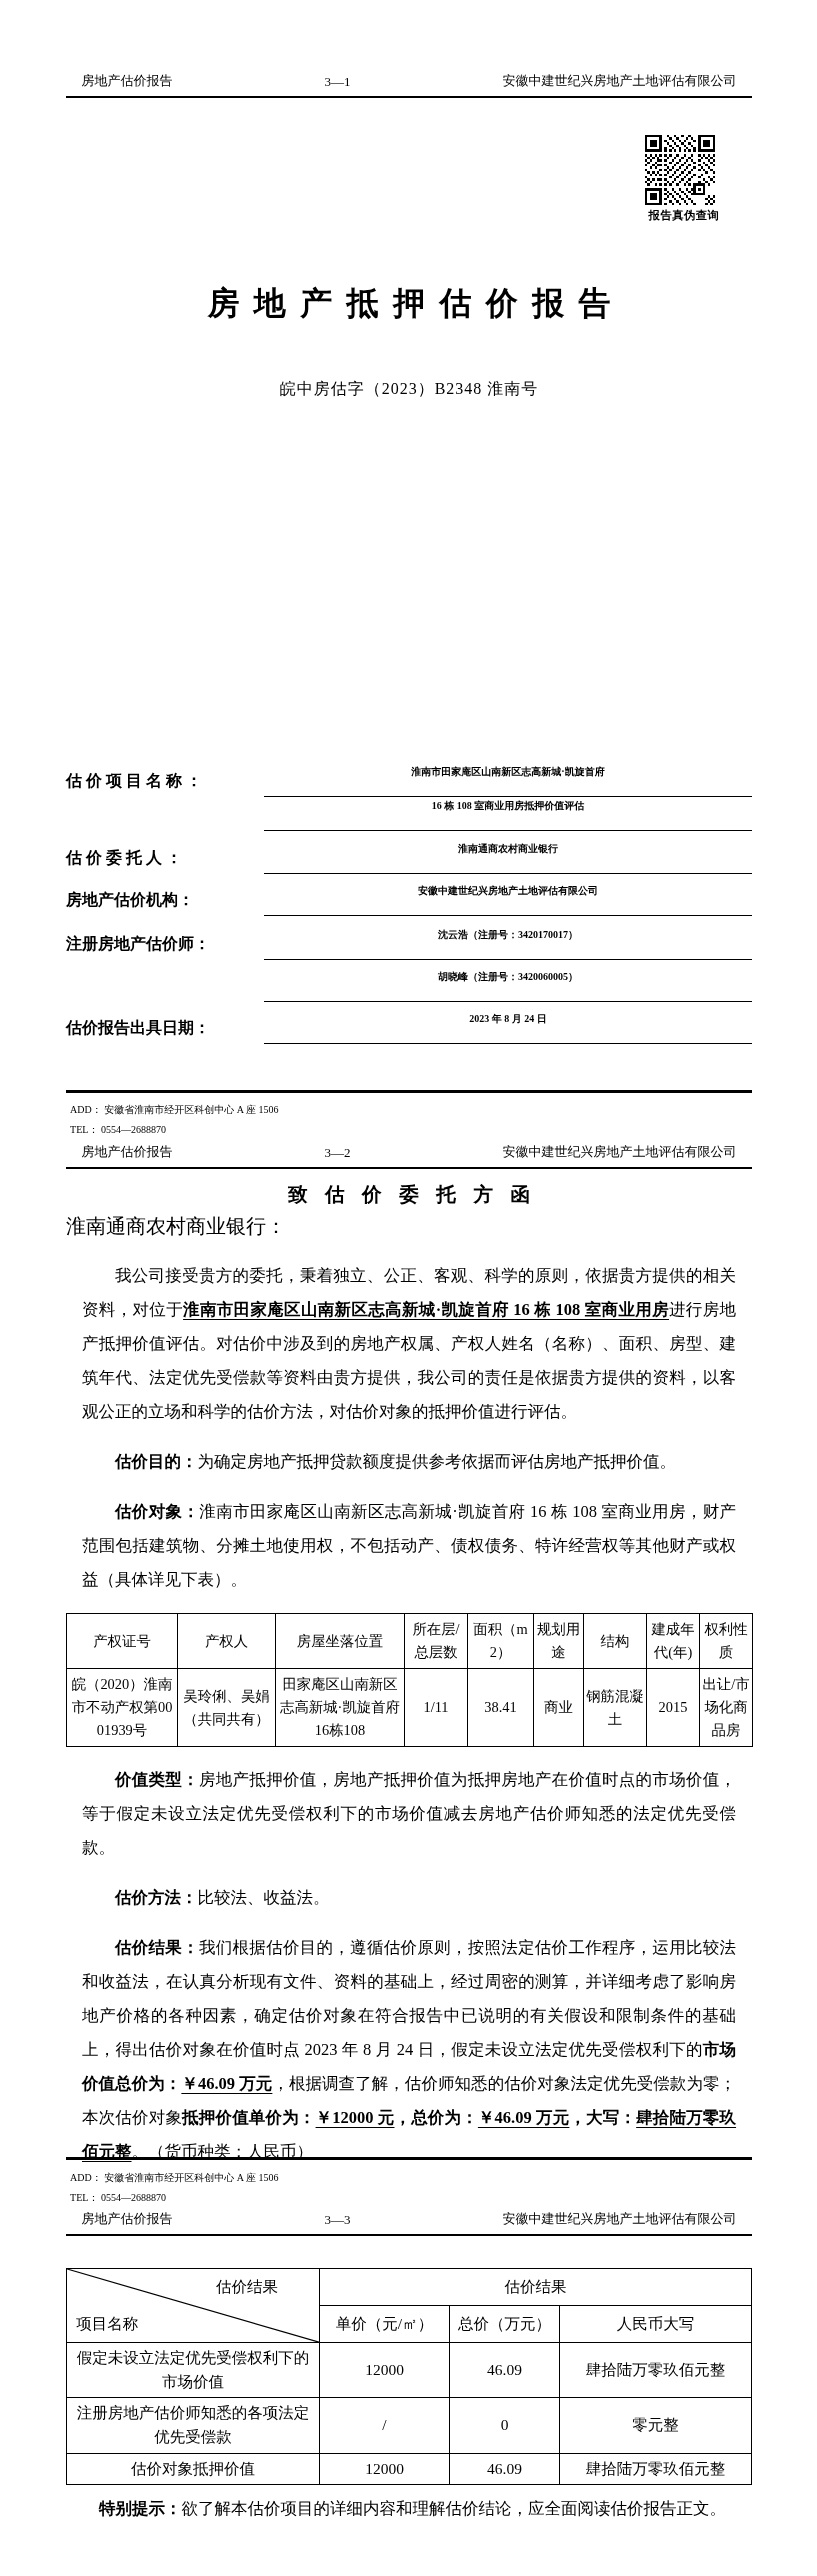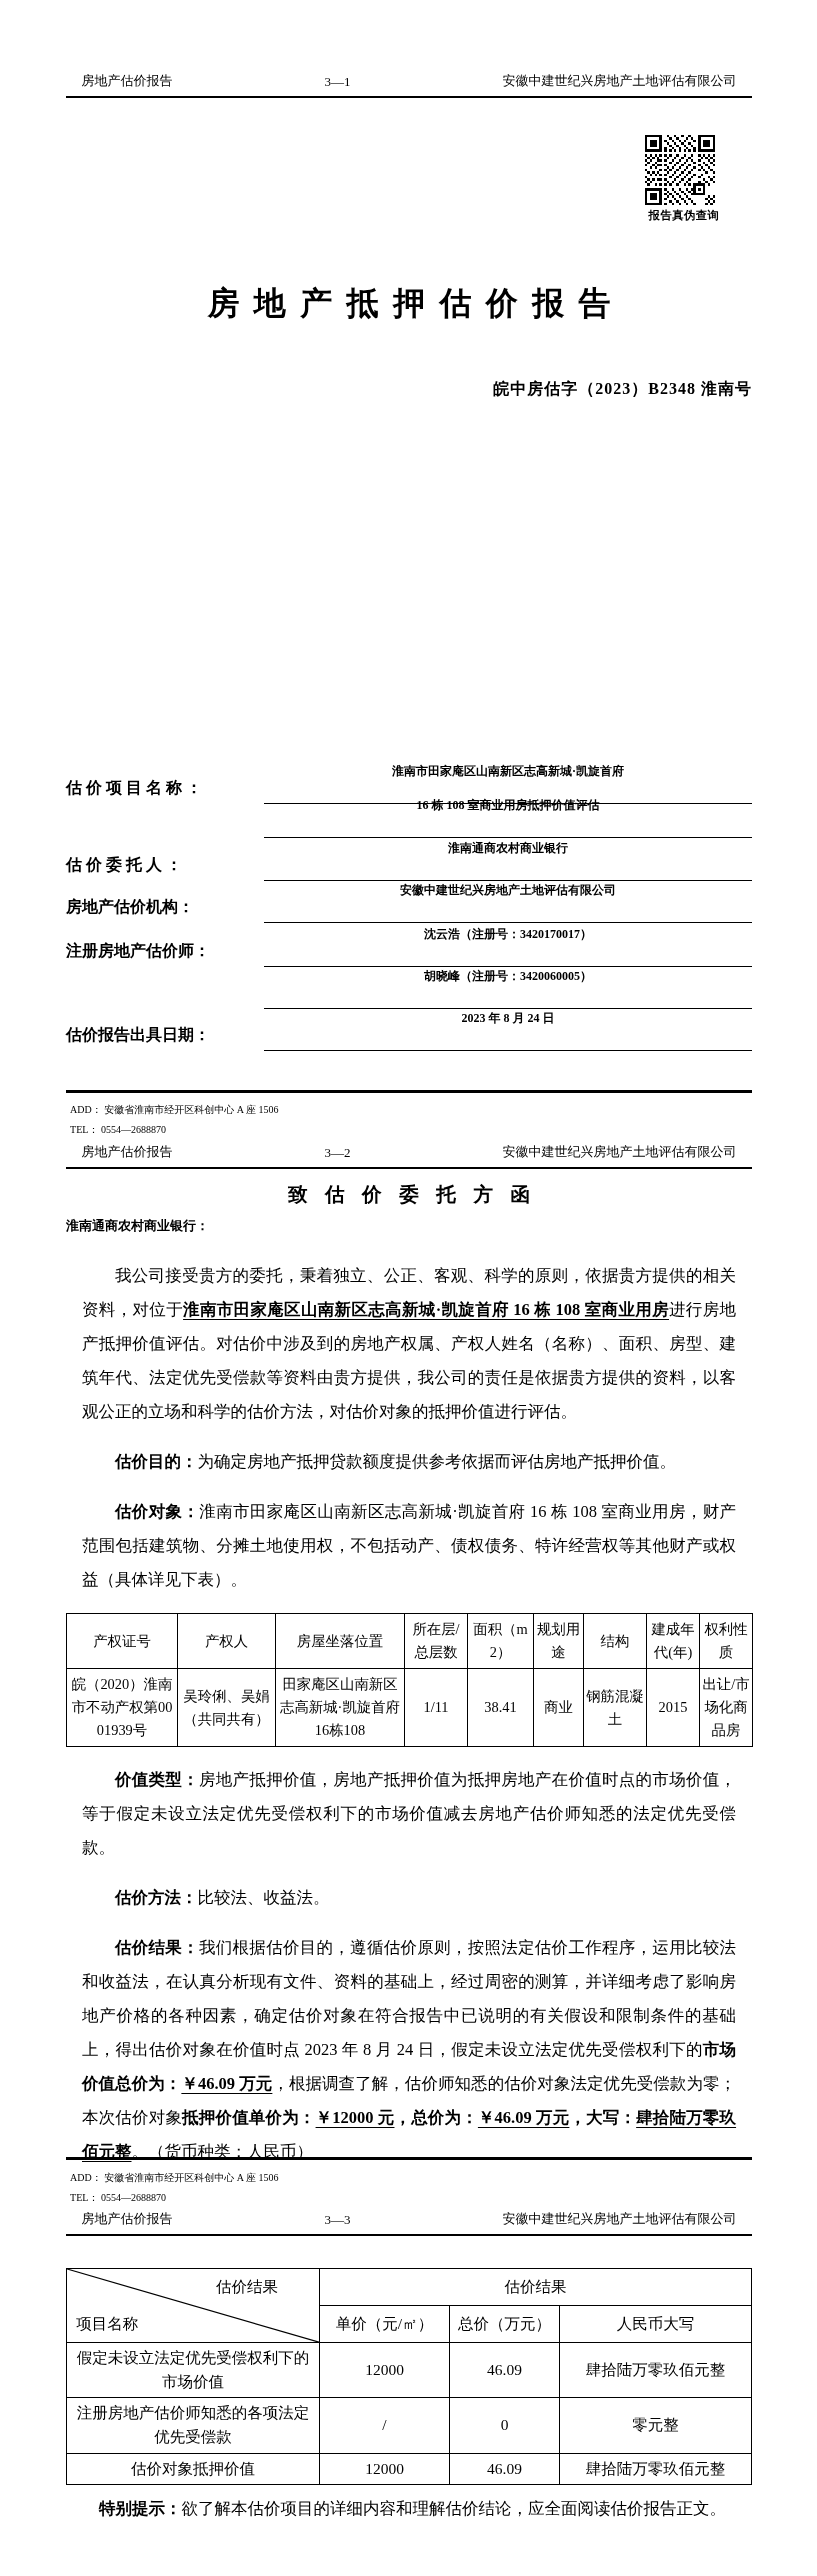--- a/index.html
+++ b/index.html
@@ -9,30 +9,30 @@
   
   .hdr{display:flex;justify-content:space-between;align-items:flex-end;
        font-size:13px;border-bottom:2.6px solid #000;padding:0 15.5px 6.2px 15.5px;box-sizing:border-box;}
   .rule{height:2.6px;background:#000;}
   .addr{font-size:10px;line-height:17.5px;padding-left:4.1px;}
   
   .qr-block{position:absolute;left:638px;top:135px;width:84px;text-align:center;}
   .qr-block svg{display:block;margin:0 auto;width:70px;height:70px;}
   .qr-cap{font-size:11.3px;font-weight:bold;margin-top:3.1px;letter-spacing:0.5px;margin-left:8px;}
   .main-title{top:282px;text-align:center;font-size:32px;font-weight:bold;letter-spacing:14.4px;text-indent:14.4px;}
-  .doc-no{top:379px;text-align:right;font-size:16px;font-weight:bold;letter-spacing:1px;}
+  .doc-no{top:379px;text-align:center;font-size:16px;font-weight:normal;letter-spacing:1px;}
   .frow{display:flex;align-items:flex-end;}
   .flabel{width:198px;font-size:16px;font-weight:bold;white-space:nowrap;padding-bottom:5.2px;}
   .fspacer{width:198px;}
-  .fvalue{flex:1;text-align:center;font-size:12px;font-weight:bold;
-          border-bottom:1.5px solid #000;padding-bottom:20px;line-height:23px;}
+  .fvalue{flex:1;text-align:center;font-size:10px;font-weight:bold;
+          border-bottom:1.5px solid #000;padding-bottom:13px;line-height:23px;}
   
   .letter{top:1180px;}
   .letter-title{font-size:19.6px;font-weight:bold;text-align:center;letter-spacing:17.5px;text-indent:17.5px;line-height:29px;}
-  .salutation{font-size:13px;font-weight:bold;line-height:34px;}
+  .salutation{font-size:20px;font-weight:normal;line-height:34px;}
   .bt{font-size:16.5px;line-height:34px;text-align:justify;margin:16px;}
   .ind{text-indent:33px;}
   .b{font-weight:bold;}
   .u{text-decoration:underline;text-underline-offset:4.1px;text-decoration-thickness:1px;}
   
   .ptable{border-collapse:collapse;table-layout:fixed;width:686px;font-size:14.4px;margin:2.1px 0;}
   .ptable td,.ptable th{border:1px solid #000;text-align:center;vertical-align:middle;
         padding:4.1px 2.1px;line-height:23px;font-weight:normal;word-break:break-all;}
   
   .rtable{border-collapse:collapse;table-layout:fixed;width:686px;font-size:15.5px;}

